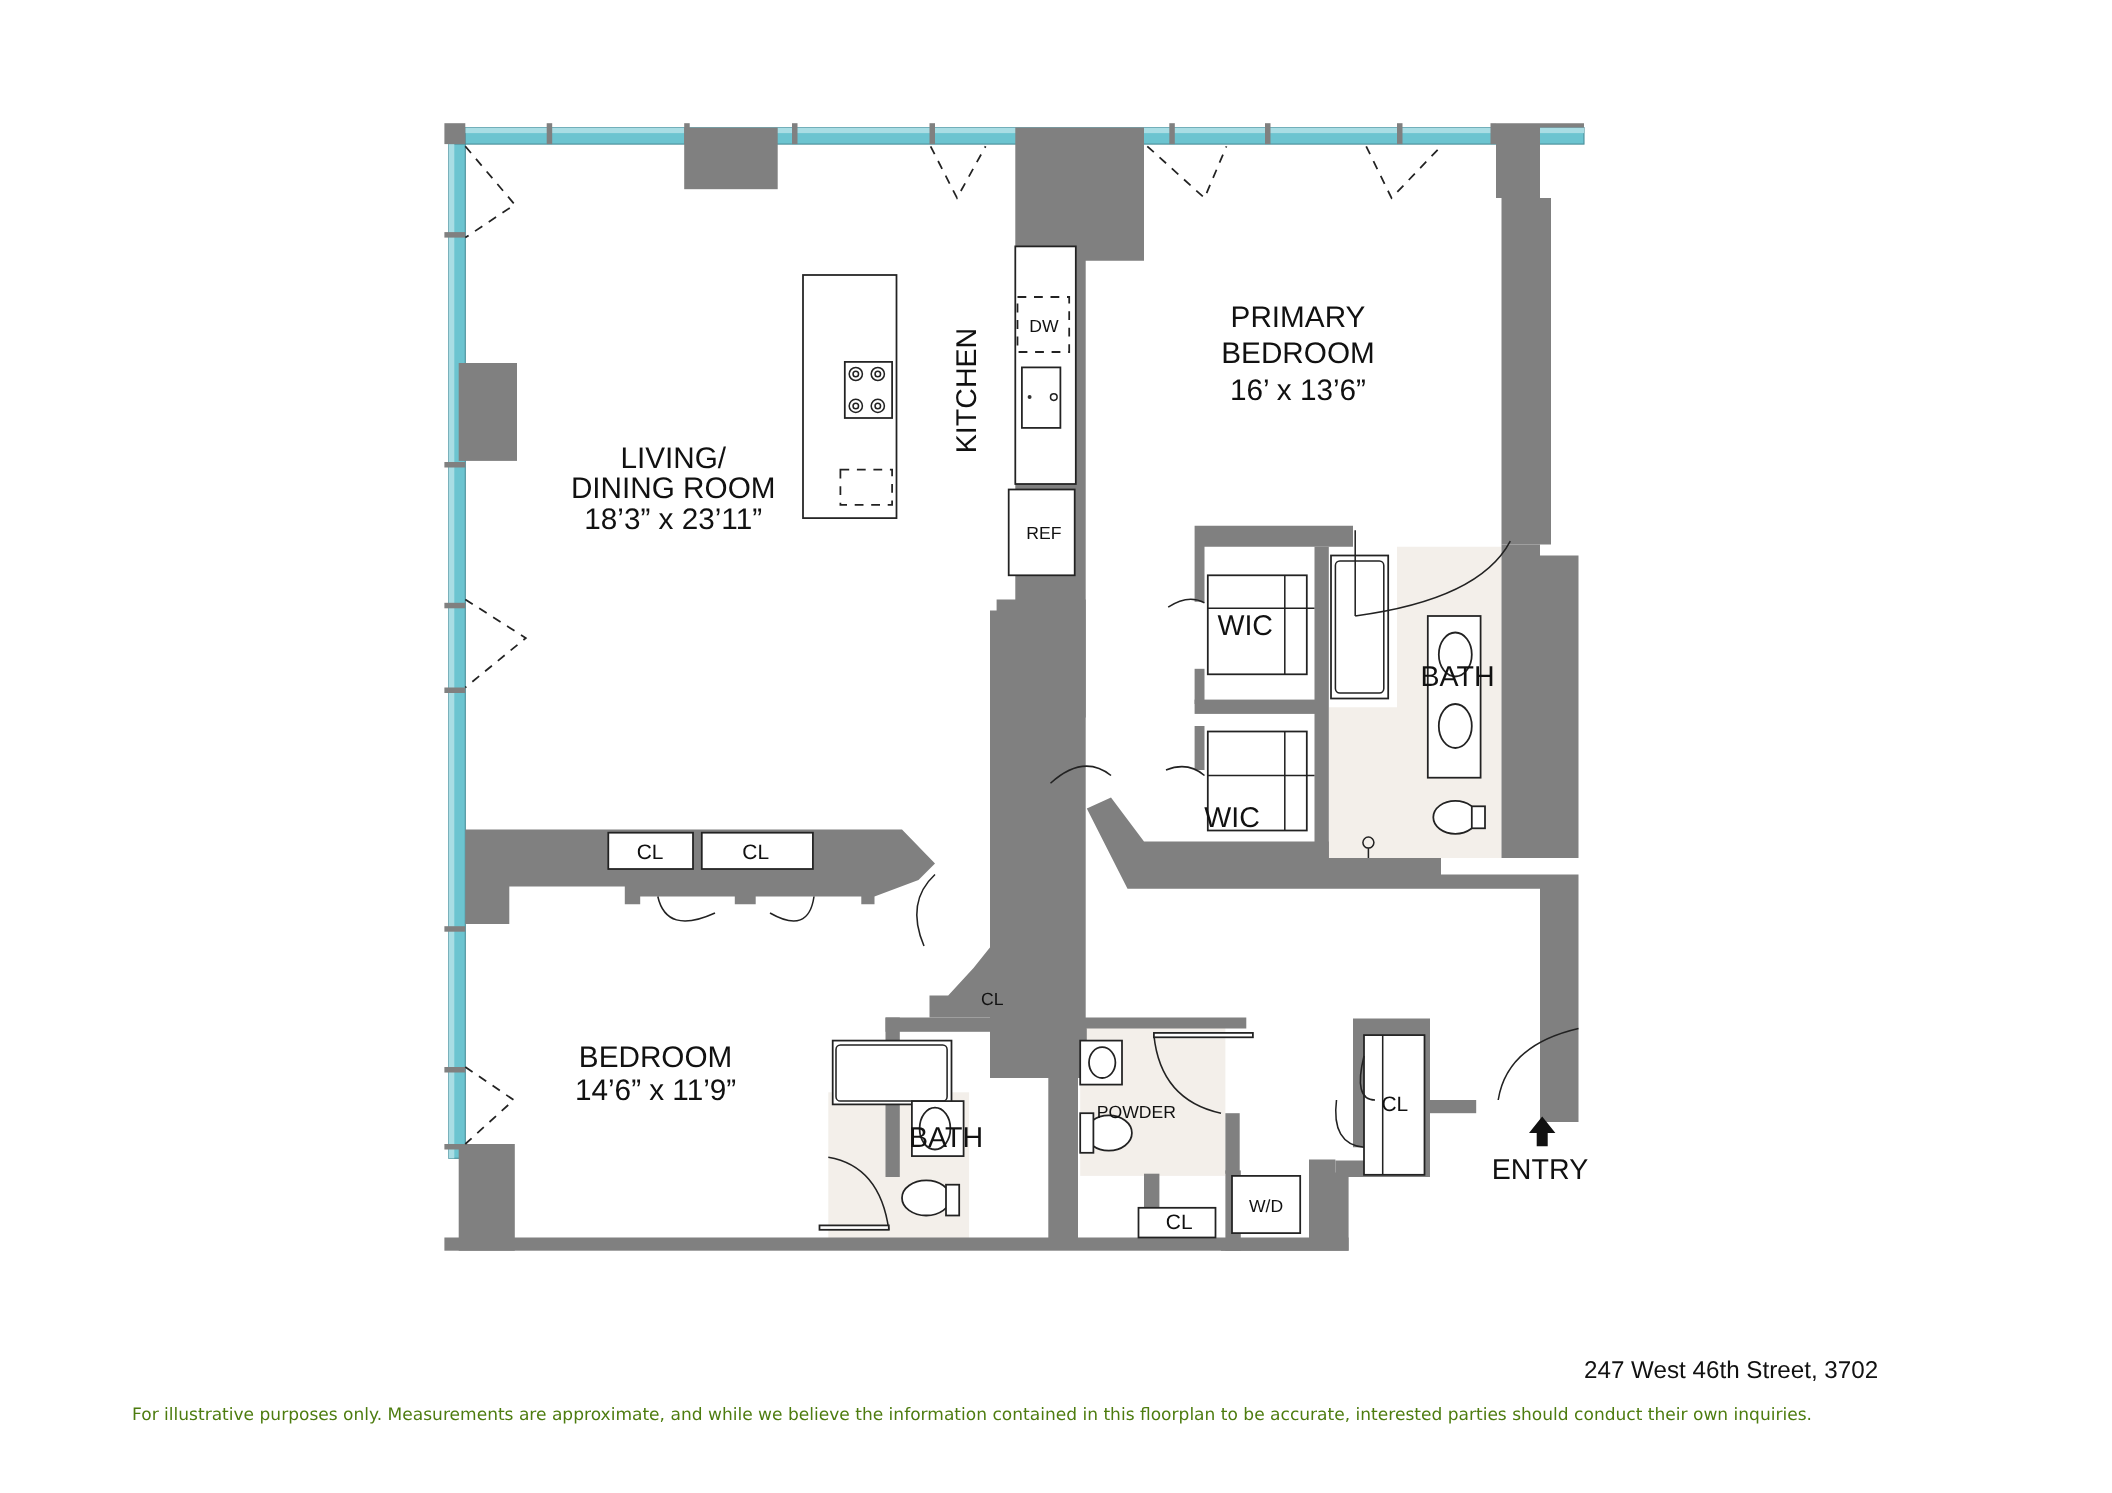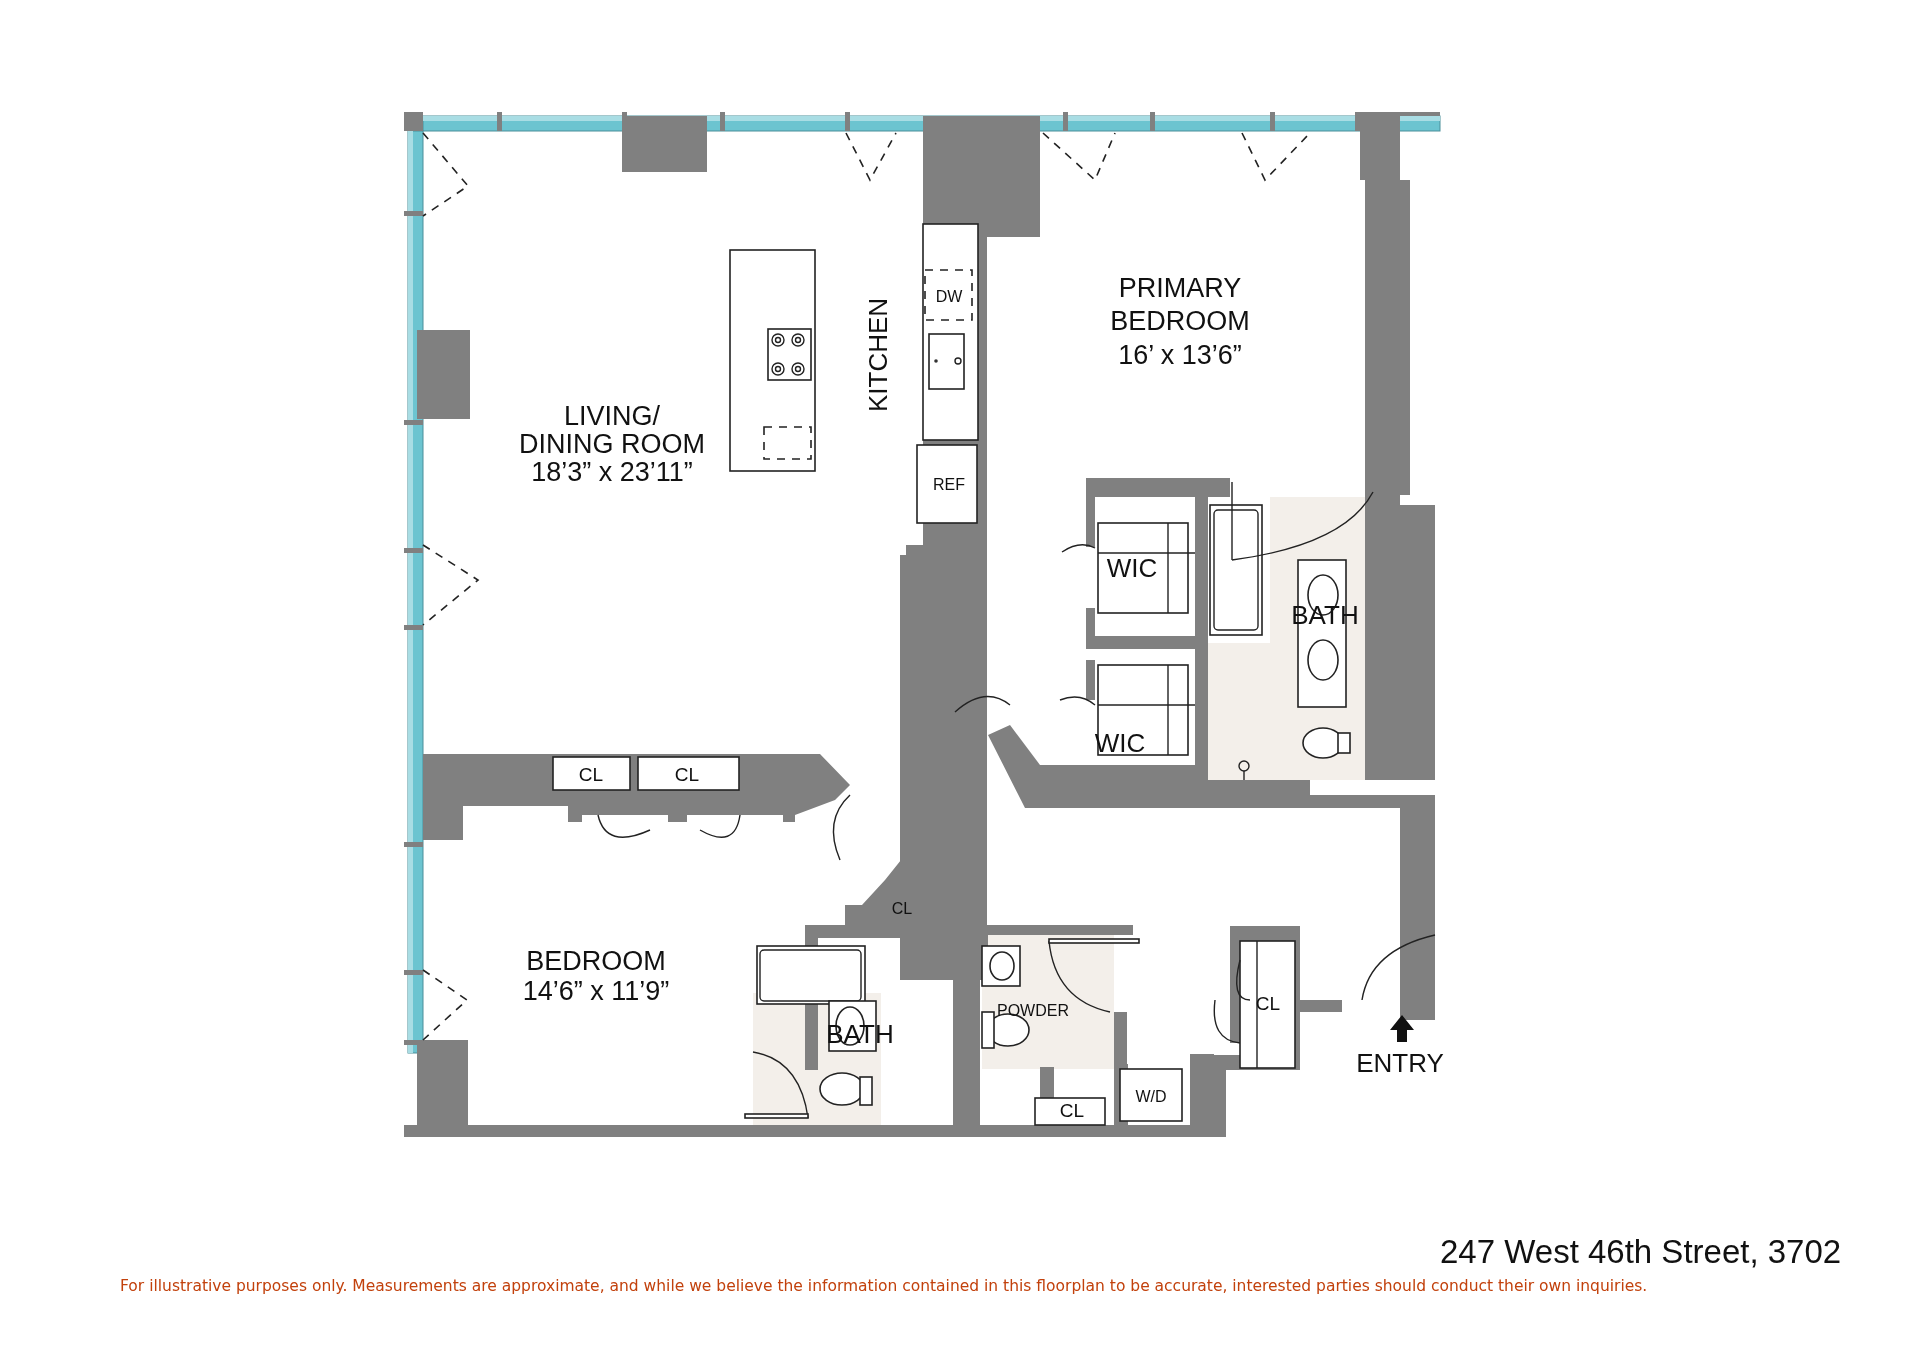--- a/index.html
+++ b/index.html
@@ -11,22 +11,22 @@
   .tile { fill:#f3efea; }
   .fix { fill:#ffffff; stroke:#222; stroke-width:1.6; }
   .thin { fill:none; stroke:#222; stroke-width:1.4; }
   .dash { fill:none; stroke:#222; stroke-width:1.6; stroke-dasharray:8 7; }
   .arc { fill:none; stroke:#222; stroke-width:1.4; }
   .lbl { font-family:"Liberation Sans", sans-serif; fill:#111; text-anchor:middle; }
   .room-lg { font-size:27px; }
   .room-md { font-size:26px; }
   .room-sm { font-size:19px; }
   .room-xs { font-size:16px; }
-  #address { position:absolute; left:1440px; top:1233px; font-family:"Liberation Sans", sans-serif; font-size:33px; color:#111; white-space:nowrap; }
-  #disclaimer { position:absolute; left:120px; top:1277px; font-family:"DejaVu Sans", sans-serif; font-size:15.5px; color:#c2410c; white-space:nowrap;text-align:right; }
+  #address { position:absolute; left:1440px; top:1233px; font-family:"Liberation Sans", sans-serif; font-size:22px; color:#111; white-space:nowrap; }
+  #disclaimer { position:absolute; left:120px; top:1277px; font-family:"DejaVu Sans", sans-serif; font-size:15.5px; color:#4d7c0f; white-space:nowrap;text-align:right; }
 </style>
 </head>
 <body>
 
 <svg id="plan" viewBox="0 0 1920 1357" xmlns="http://www.w3.org/2000/svg">
 
   <g>
     <polygon class="tile" points="1270,497 1365,497 1365,780 1208,780 1208,665 1270,665"></polygon>
     <polygon class="tile" points="1208,643 1270,643 1270,780 1208,780"></polygon>
     <rect class="tile" x="753" y="993" width="128" height="133"></rect>

